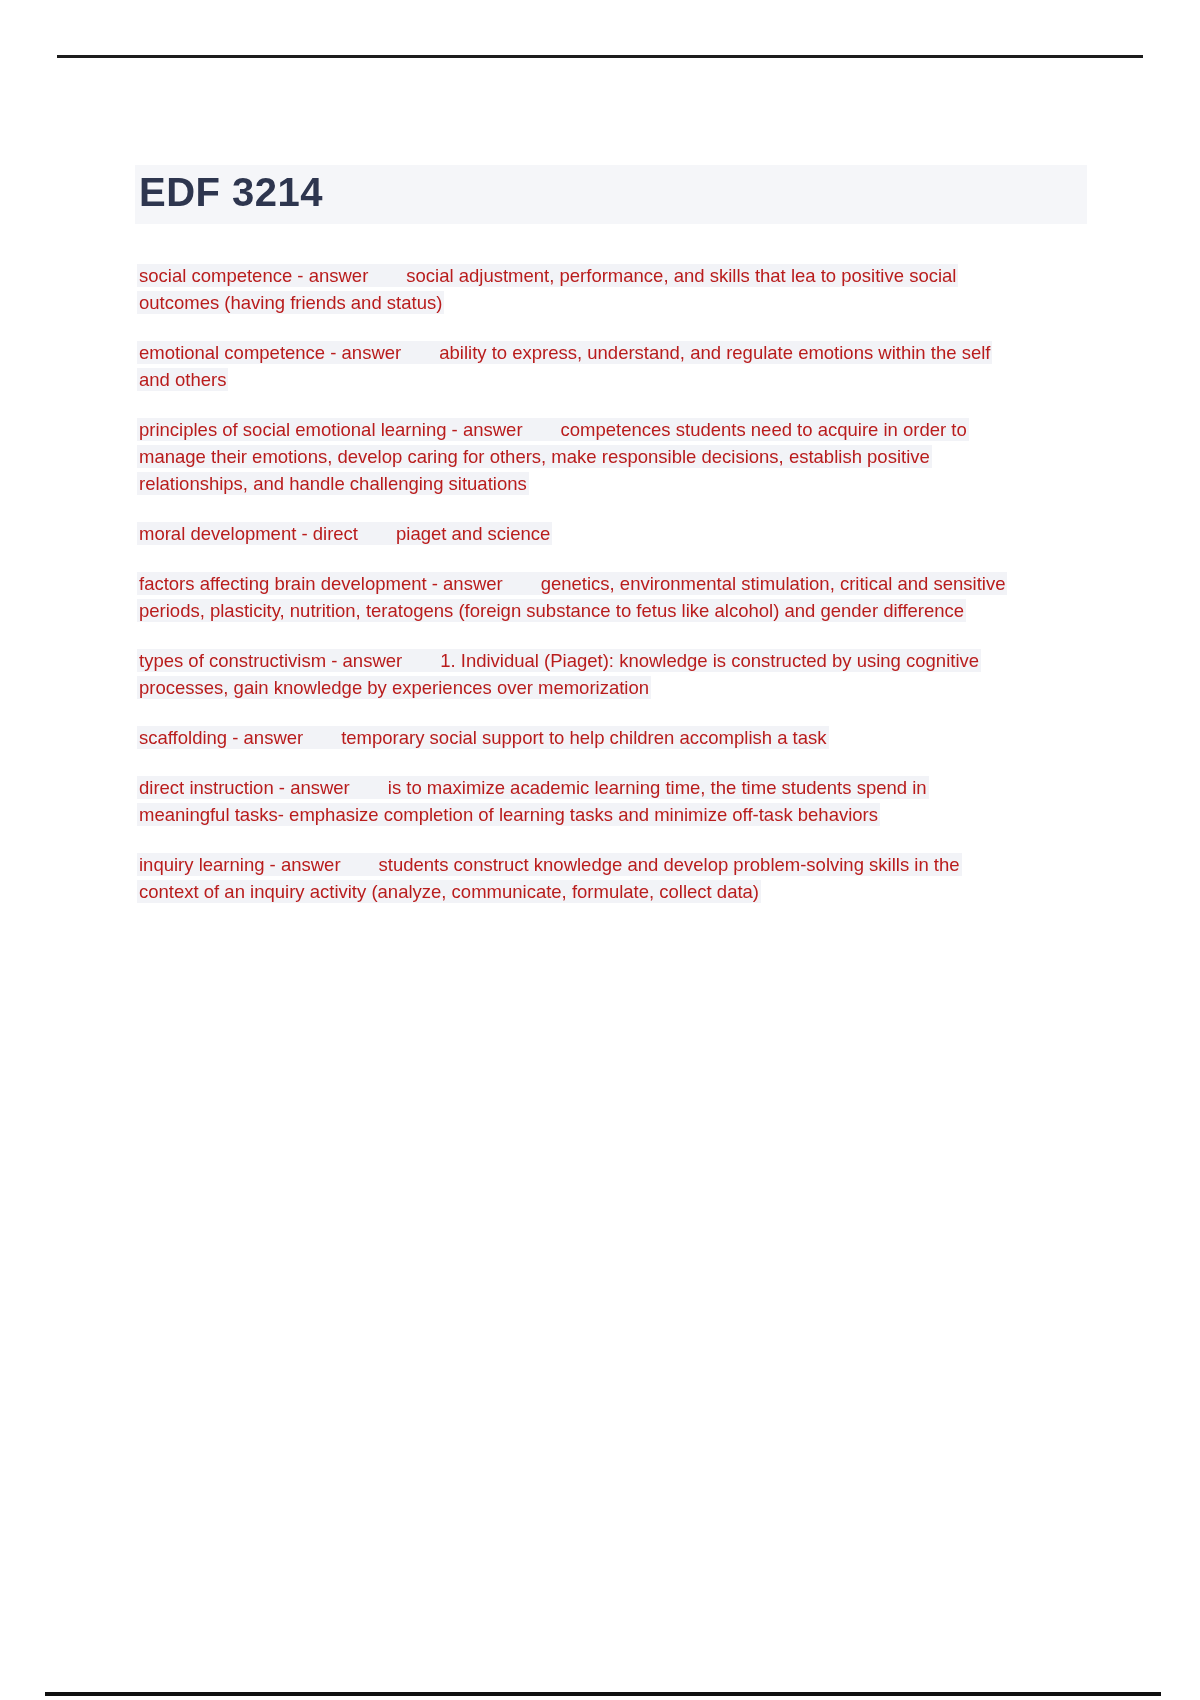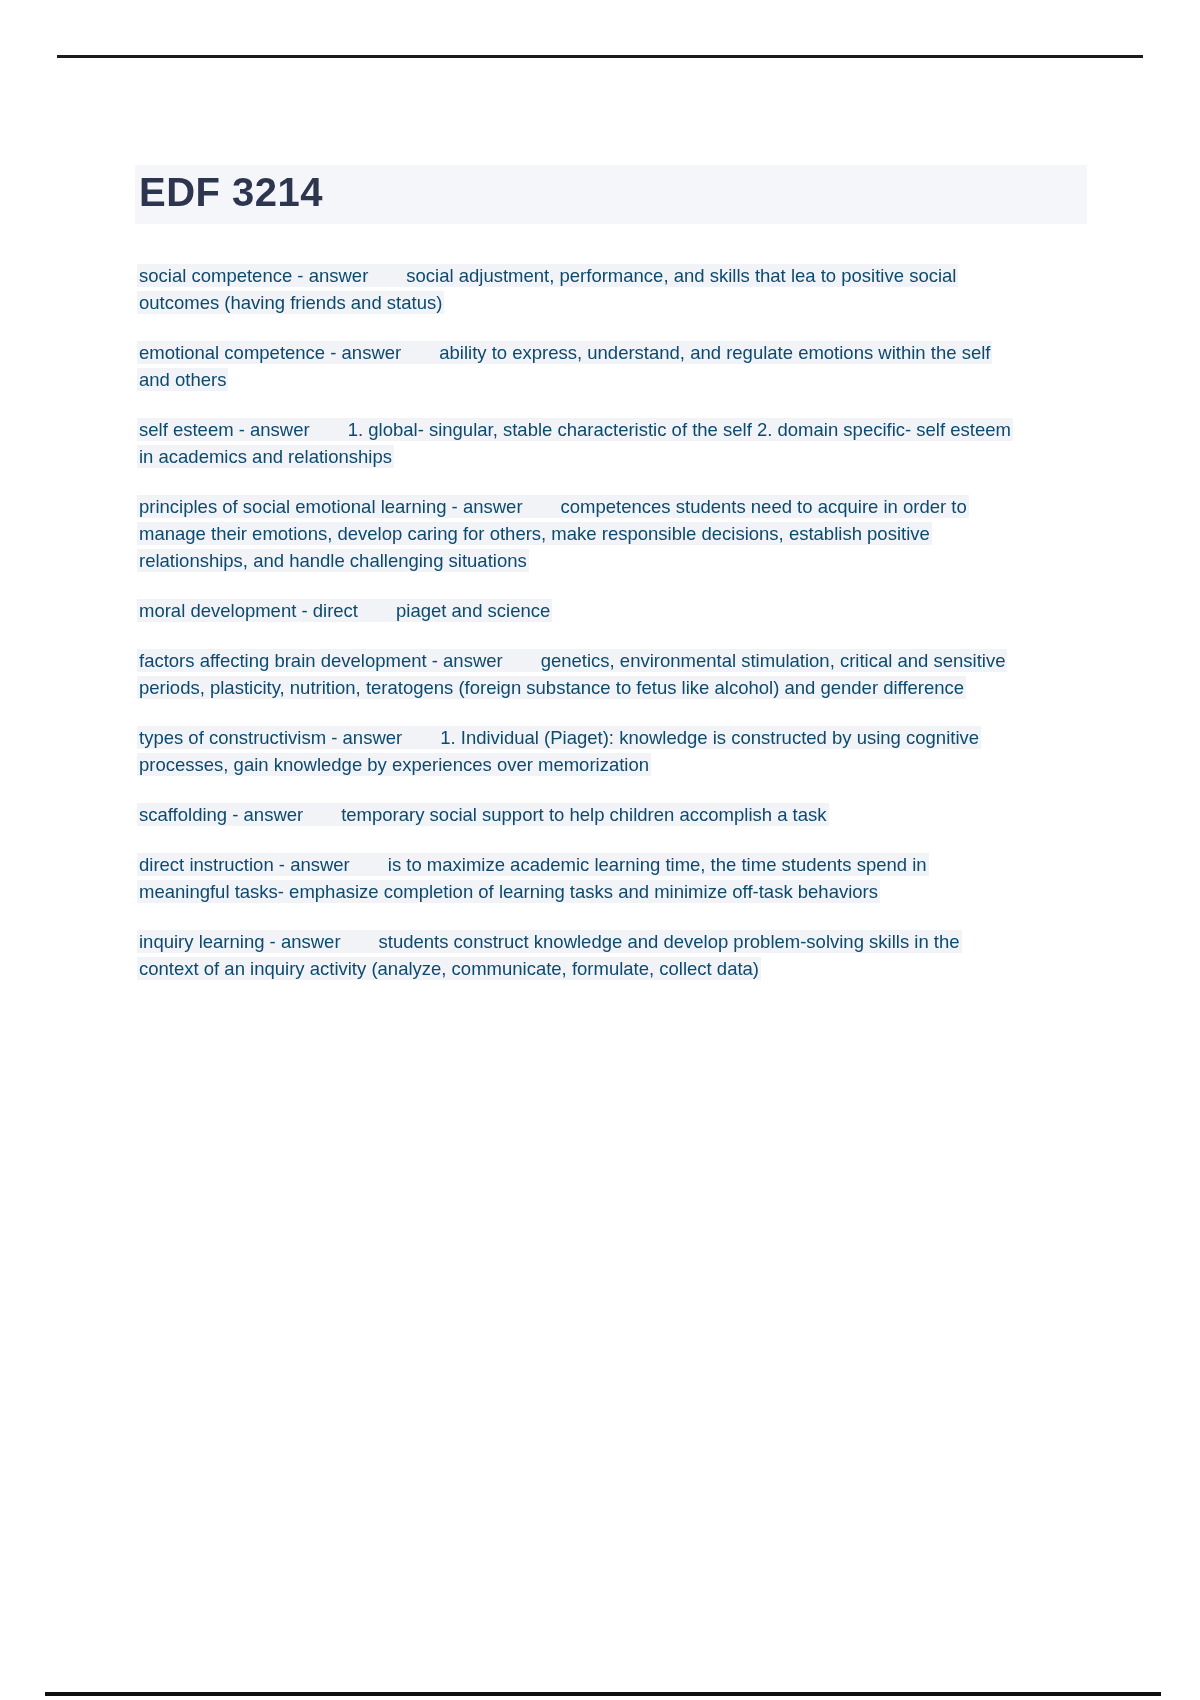--- a/index.html
+++ b/index.html
@@ -47,21 +47,21 @@
   .entries {
     position: absolute;
     left: 137px;
     top: 262px;
     width: 880px;
   }
   .entry {
     margin: 0 0 23px 0;
     font-size: 18.5px;
     line-height: 27px;
-    color: #0c4a6e;
+    color: #b91c1c;
   }
   .hl {
     background: #f2f3f7;
     padding: 1px 2px;
     box-decoration-break: clone;
     -webkit-box-decoration-break: clone;
   }
   .gap {
     display: inline-block;
     width: 38px;
@@ -71,21 +71,20 @@
 <body>
 
 <div class="page">
   <div class="rule-top"></div>
 
   <h1 class="doc-title">EDF 3214</h1>
 
   <div class="entries">
       <p class="entry"><span class="hl"><span>social competence - answer</span><span class="gap"></span><span>social adjustment, performance, and skills that lea to positive social outcomes (having friends and status)</span></span></p>
       <p class="entry"><span class="hl"><span>emotional competence - answer</span><span class="gap"></span><span>ability to express, understand, and regulate emotions within the self and others</span></span></p>
-      <p class="entry"><span class="hl"><span>self esteem - answer</span><span class="gap"></span><span>1. global- singular, stable characteristic of the self 2. domain specific- self esteem in academics and relationships</span></span></p>
       <p class="entry"><span class="hl"><span>principles of social emotional learning - answer</span><span class="gap"></span><span>competences students need to acquire in order to manage their emotions, develop caring for others, make responsible decisions, establish positive relationships, and handle challenging situations</span></span></p>
       <p class="entry"><span class="hl"><span>moral development - direct</span><span class="gap"></span><span>piaget and science</span></span></p>
       <p class="entry"><span class="hl"><span>factors affecting brain development - answer</span><span class="gap"></span><span>genetics, environmental stimulation, critical and sensitive periods, plasticity, nutrition, teratogens (foreign substance to fetus like alcohol) and gender difference</span></span></p>
       <p class="entry"><span class="hl"><span>types of constructivism - answer</span><span class="gap"></span><span>1. Individual (Piaget): knowledge is constructed by using cognitive processes, gain knowledge by experiences over memorization</span></span></p>
       <p class="entry"><span class="hl"><span>scaffolding - answer</span><span class="gap"></span><span>temporary social support to help children accomplish a task</span></span></p>
       <p class="entry"><span class="hl"><span>direct instruction - answer</span><span class="gap"></span><span>is to maximize academic learning time, the time students spend in meaningful tasks- emphasize completion of learning tasks and minimize off-task behaviors</span></span></p>
       <p class="entry"><span class="hl"><span>inquiry learning - answer</span><span class="gap"></span><span>students construct knowledge and develop problem-solving skills in the context of an inquiry activity (analyze, communicate, formulate, collect data)</span></span></p>
     </div>
 
   <div class="rule-bottom"></div>

